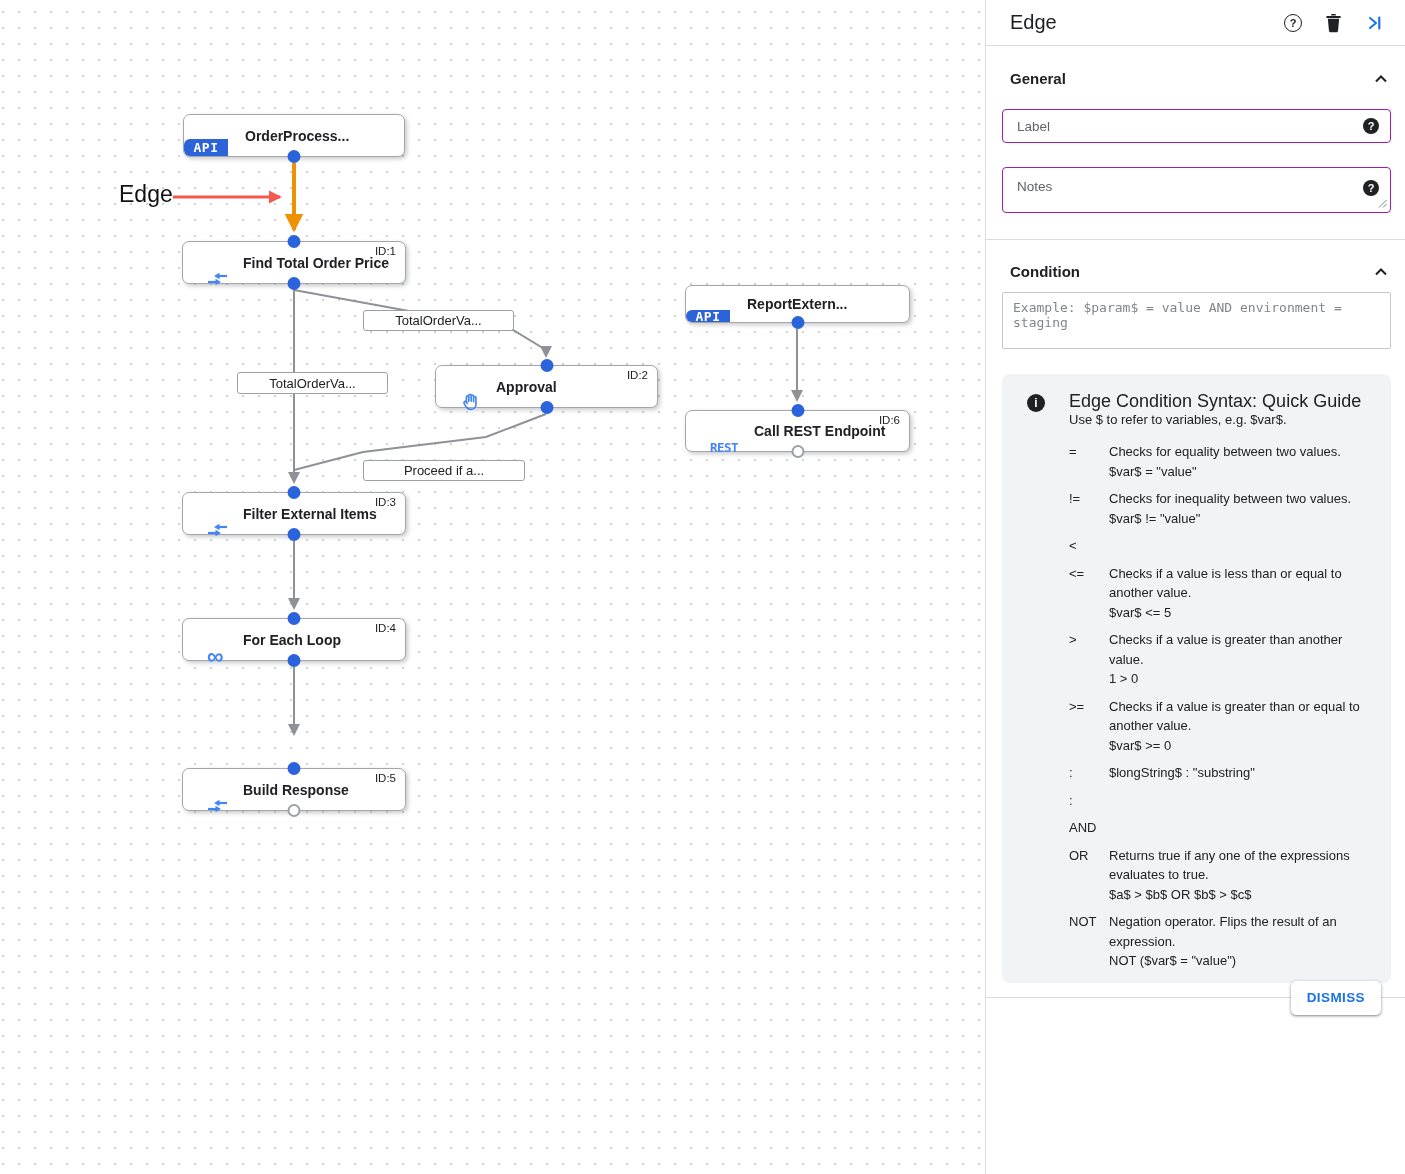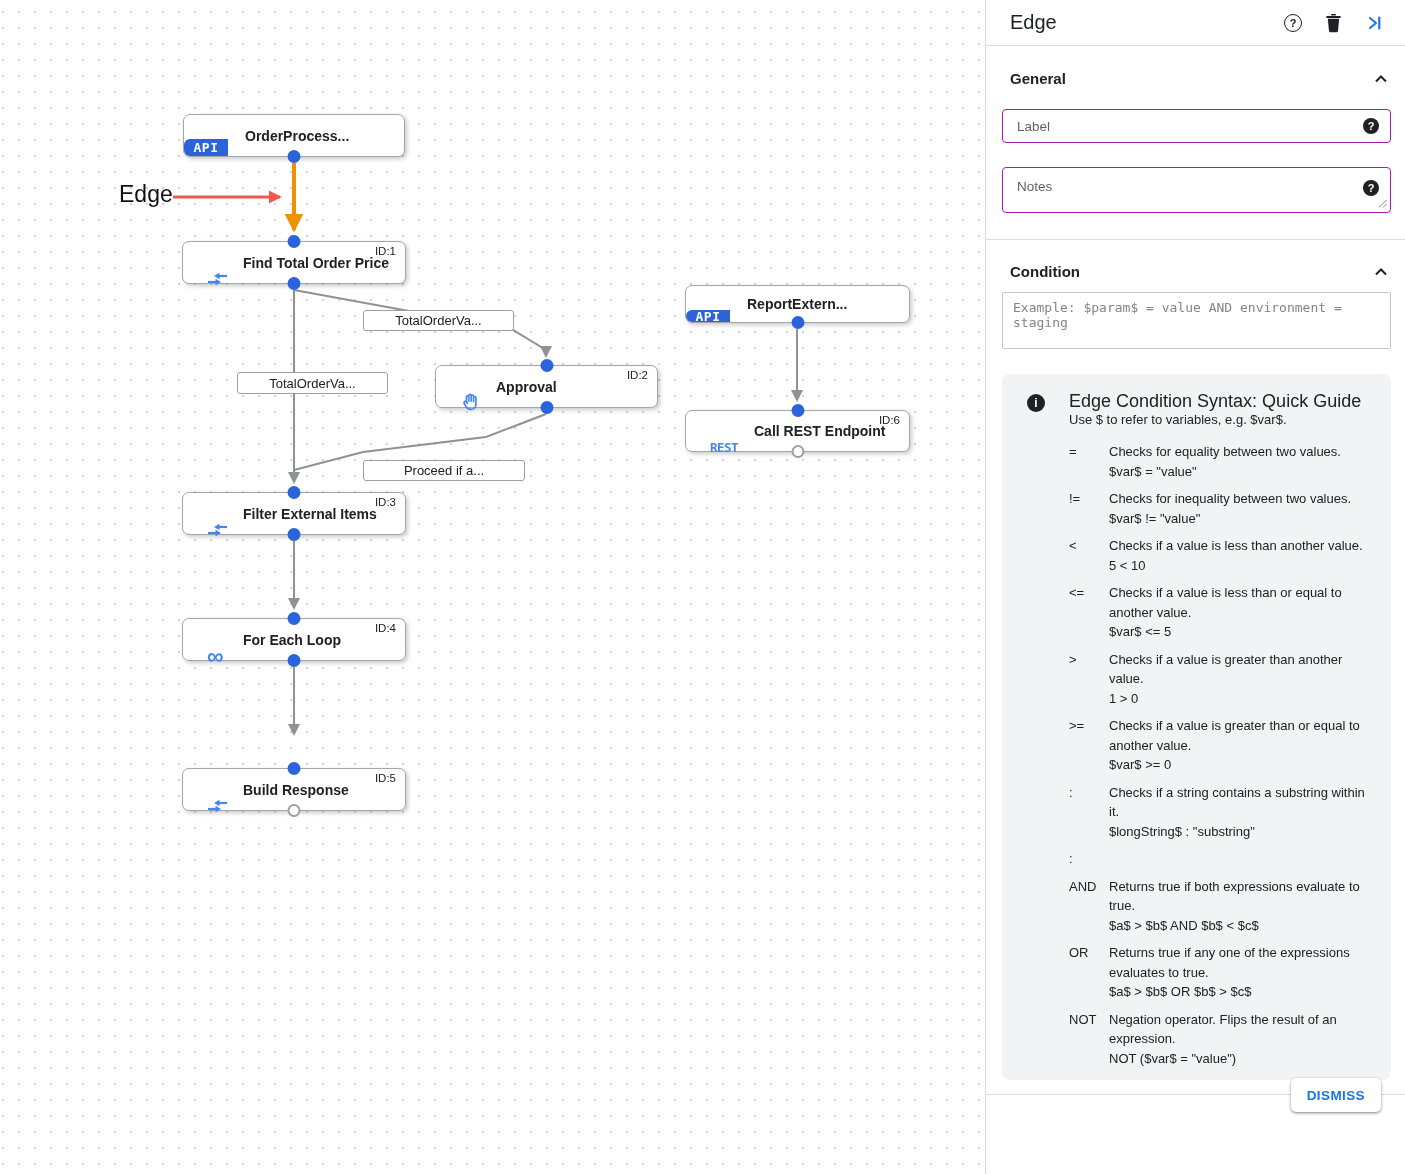--- a/index.html
+++ b/index.html
@@ -298,24 +298,20 @@
         </div>
         <div class="guide-row">
           <span class="guide-op">!=</span>
           <span>
               <div>Checks for inequality between two values.</div>
               <div>$var$ != "value"</div>
             </span>
         </div>
         <div class="guide-row">
           <span class="guide-op">&lt;</span>
-          <span>
-              <div>Checks if a value is less than another value.</div>
-              <div>5 &lt; 10</div>
-            </span>
         </div>
         <div class="guide-row">
           <span class="guide-op">&lt;=</span>
           <span>
               <div>Checks if a value is less than or equal to another value.</div>
               <div>$var$ &lt;= 5</div>
             </span>
         </div>
         <div class="guide-row">
           <span class="guide-op">&gt;</span>
@@ -327,33 +323,28 @@
         <div class="guide-row">
           <span class="guide-op">&gt;=</span>
           <span>
               <div>Checks if a value is greater than or equal to another value.</div>
               <div>$var$ &gt;= 0</div>
             </span>
         </div>
         <div class="guide-row">
           <span class="guide-op">:</span>
           <span>
-              <div>Checks if a string contains a substring within it.</div>
               <div>$longString$ : "substring"</div>
             </span>
         </div>
         <div class="guide-row">
           <span class="guide-op">:</span>
         </div>
         <div class="guide-row">
           <span class="guide-op">AND</span>
-          <span>
-              <div>Returns true if both expressions evaluate to true.</div>
-              <div>$a$ &gt; $b$ AND $b$ &lt; $c$</div>
-            </span>
         </div>
         <div class="guide-row">
           <span class="guide-op">OR</span>
           <span>
               <div>Returns true if any one of the expressions evaluates to true.</div>
               <div>$a$ &gt; $b$ OR $b$ &gt; $c$</div>
             </span>
         </div>
         <div class="guide-row" style="margin-bottom:0">
           <span class="guide-op">NOT</span>

